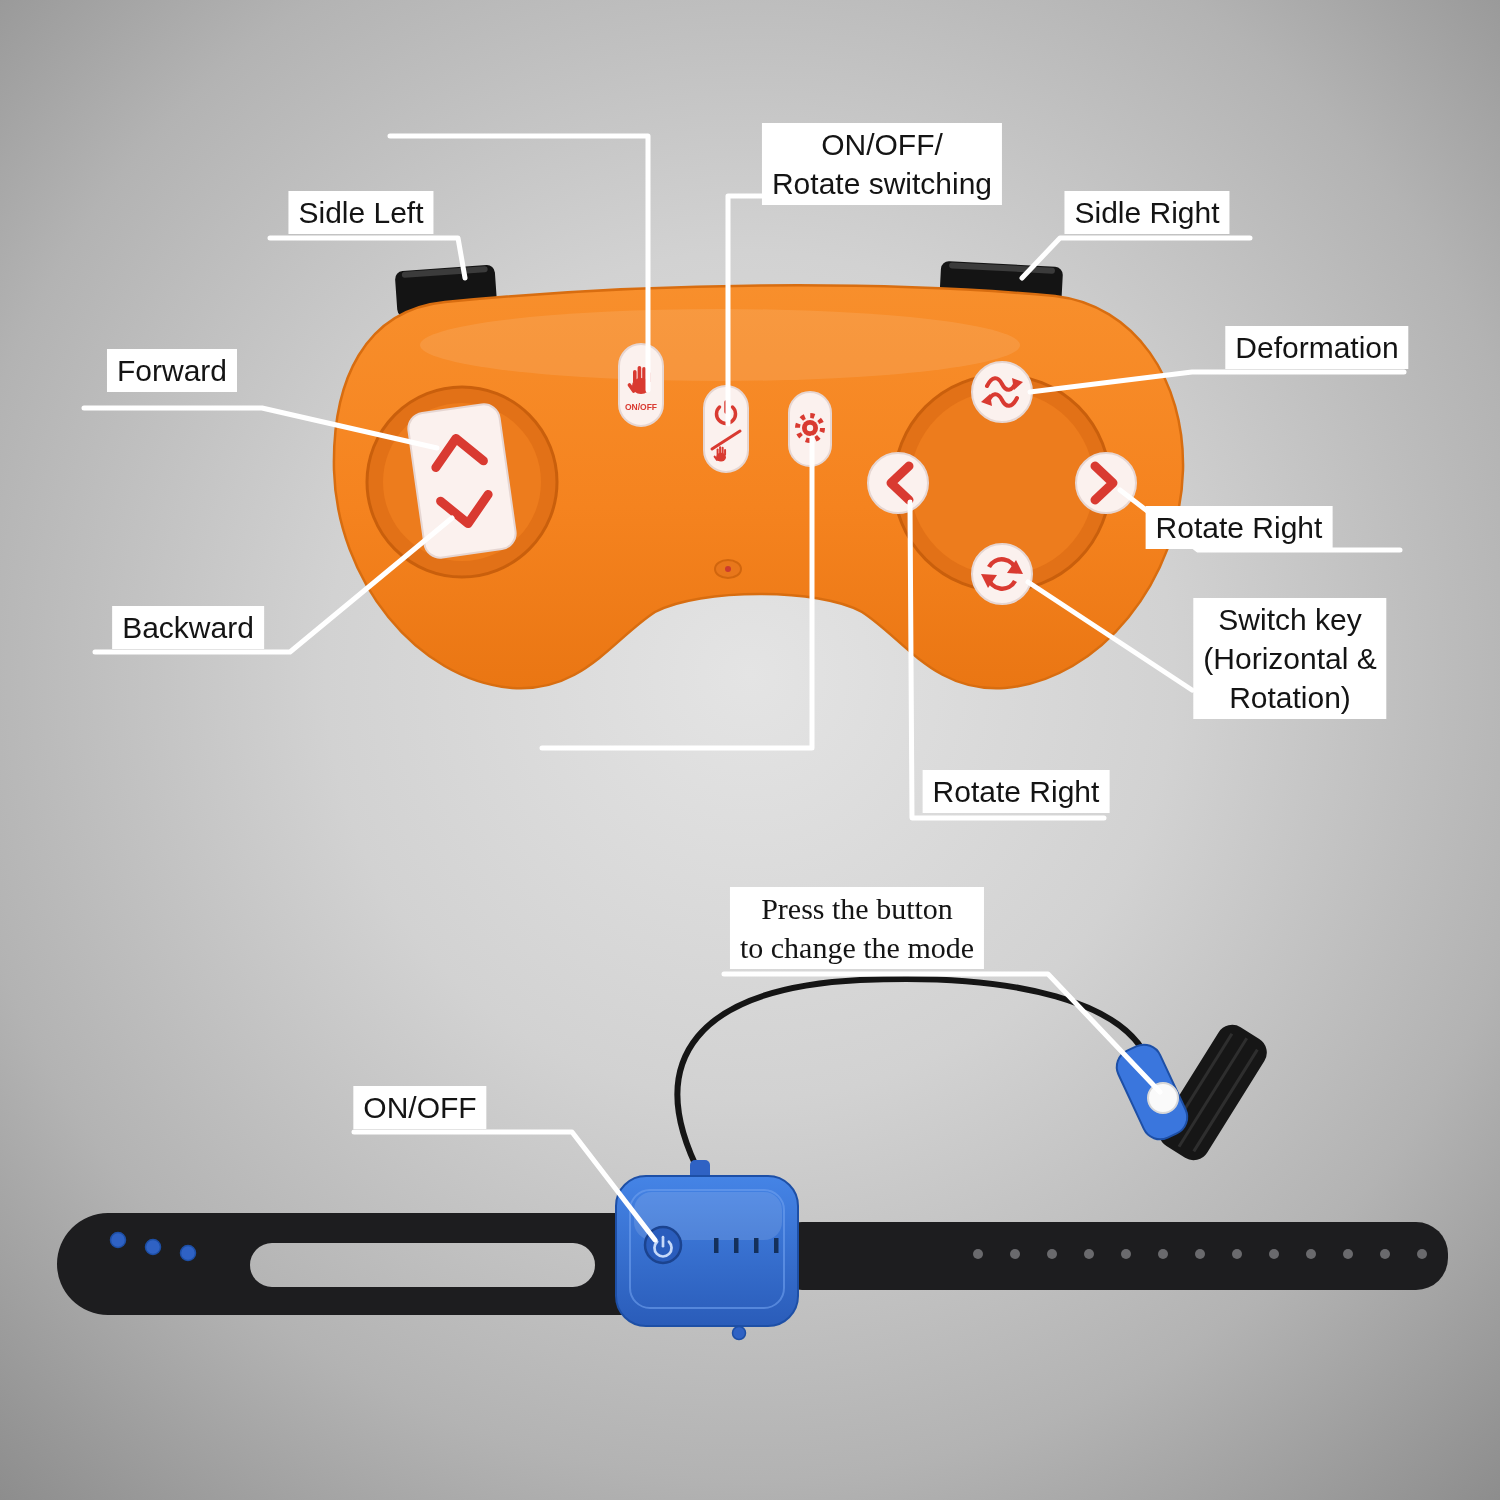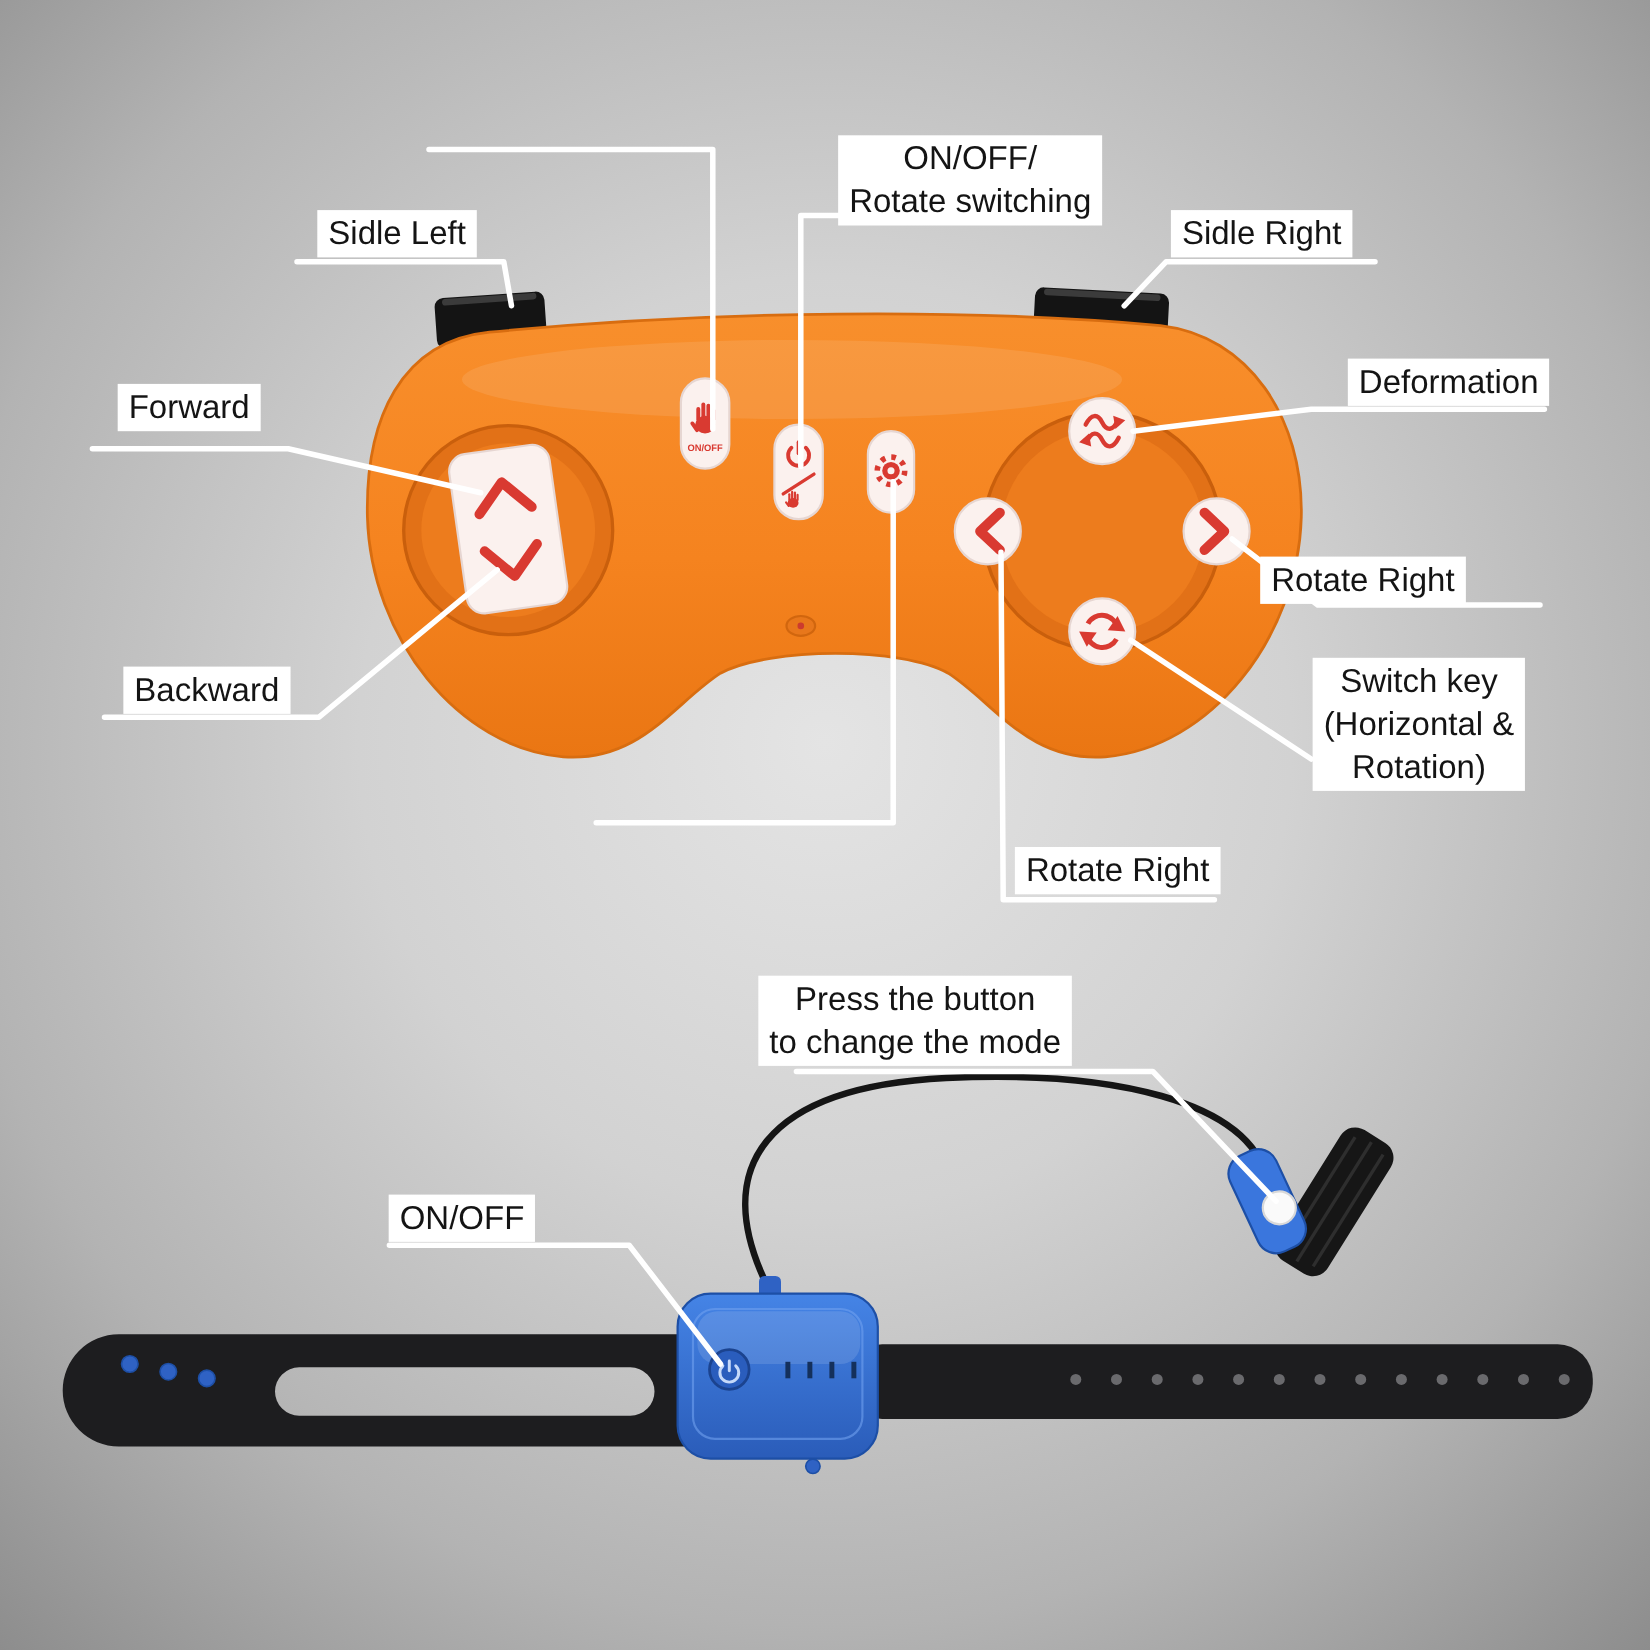--- a/index.html
+++ b/index.html
@@ -234,17 +234,17 @@
   <div class="label" style="left:361px; top:191px;">Sidle Left</div>
   <div class="label" style="left:1147px;top:191px;">Sidle Right</div>
   <div class="label" style="left:172px; top:349px;">Forward</div>
   <div class="label" style="left:188px; top:606px;">Backward</div>
   <div class="label" style="left:1297px;top:326px;margin-left:20px;">Deformation</div>
   <div class="label" style="left:1239px;top:506px;">Rotate Right</div>
   <div class="label" style="left:1290px;top:598px;">Switch key
 (Horizontal &amp;
 Rotation)</div>
   <div class="label" style="left:1016px;top:770px;">Rotate Right</div>
-  <div class="label" style="left:832px; top:887px;">Press the button
+  <div class="label" style="left:857px; top:887px;font-family:Liberation Serif, serif;">Press the button
 to change the mode</div>
   <div class="label" style="left:420px; top:1086px;">ON/OFF</div>
 
 </div>
 
 </body></html>

